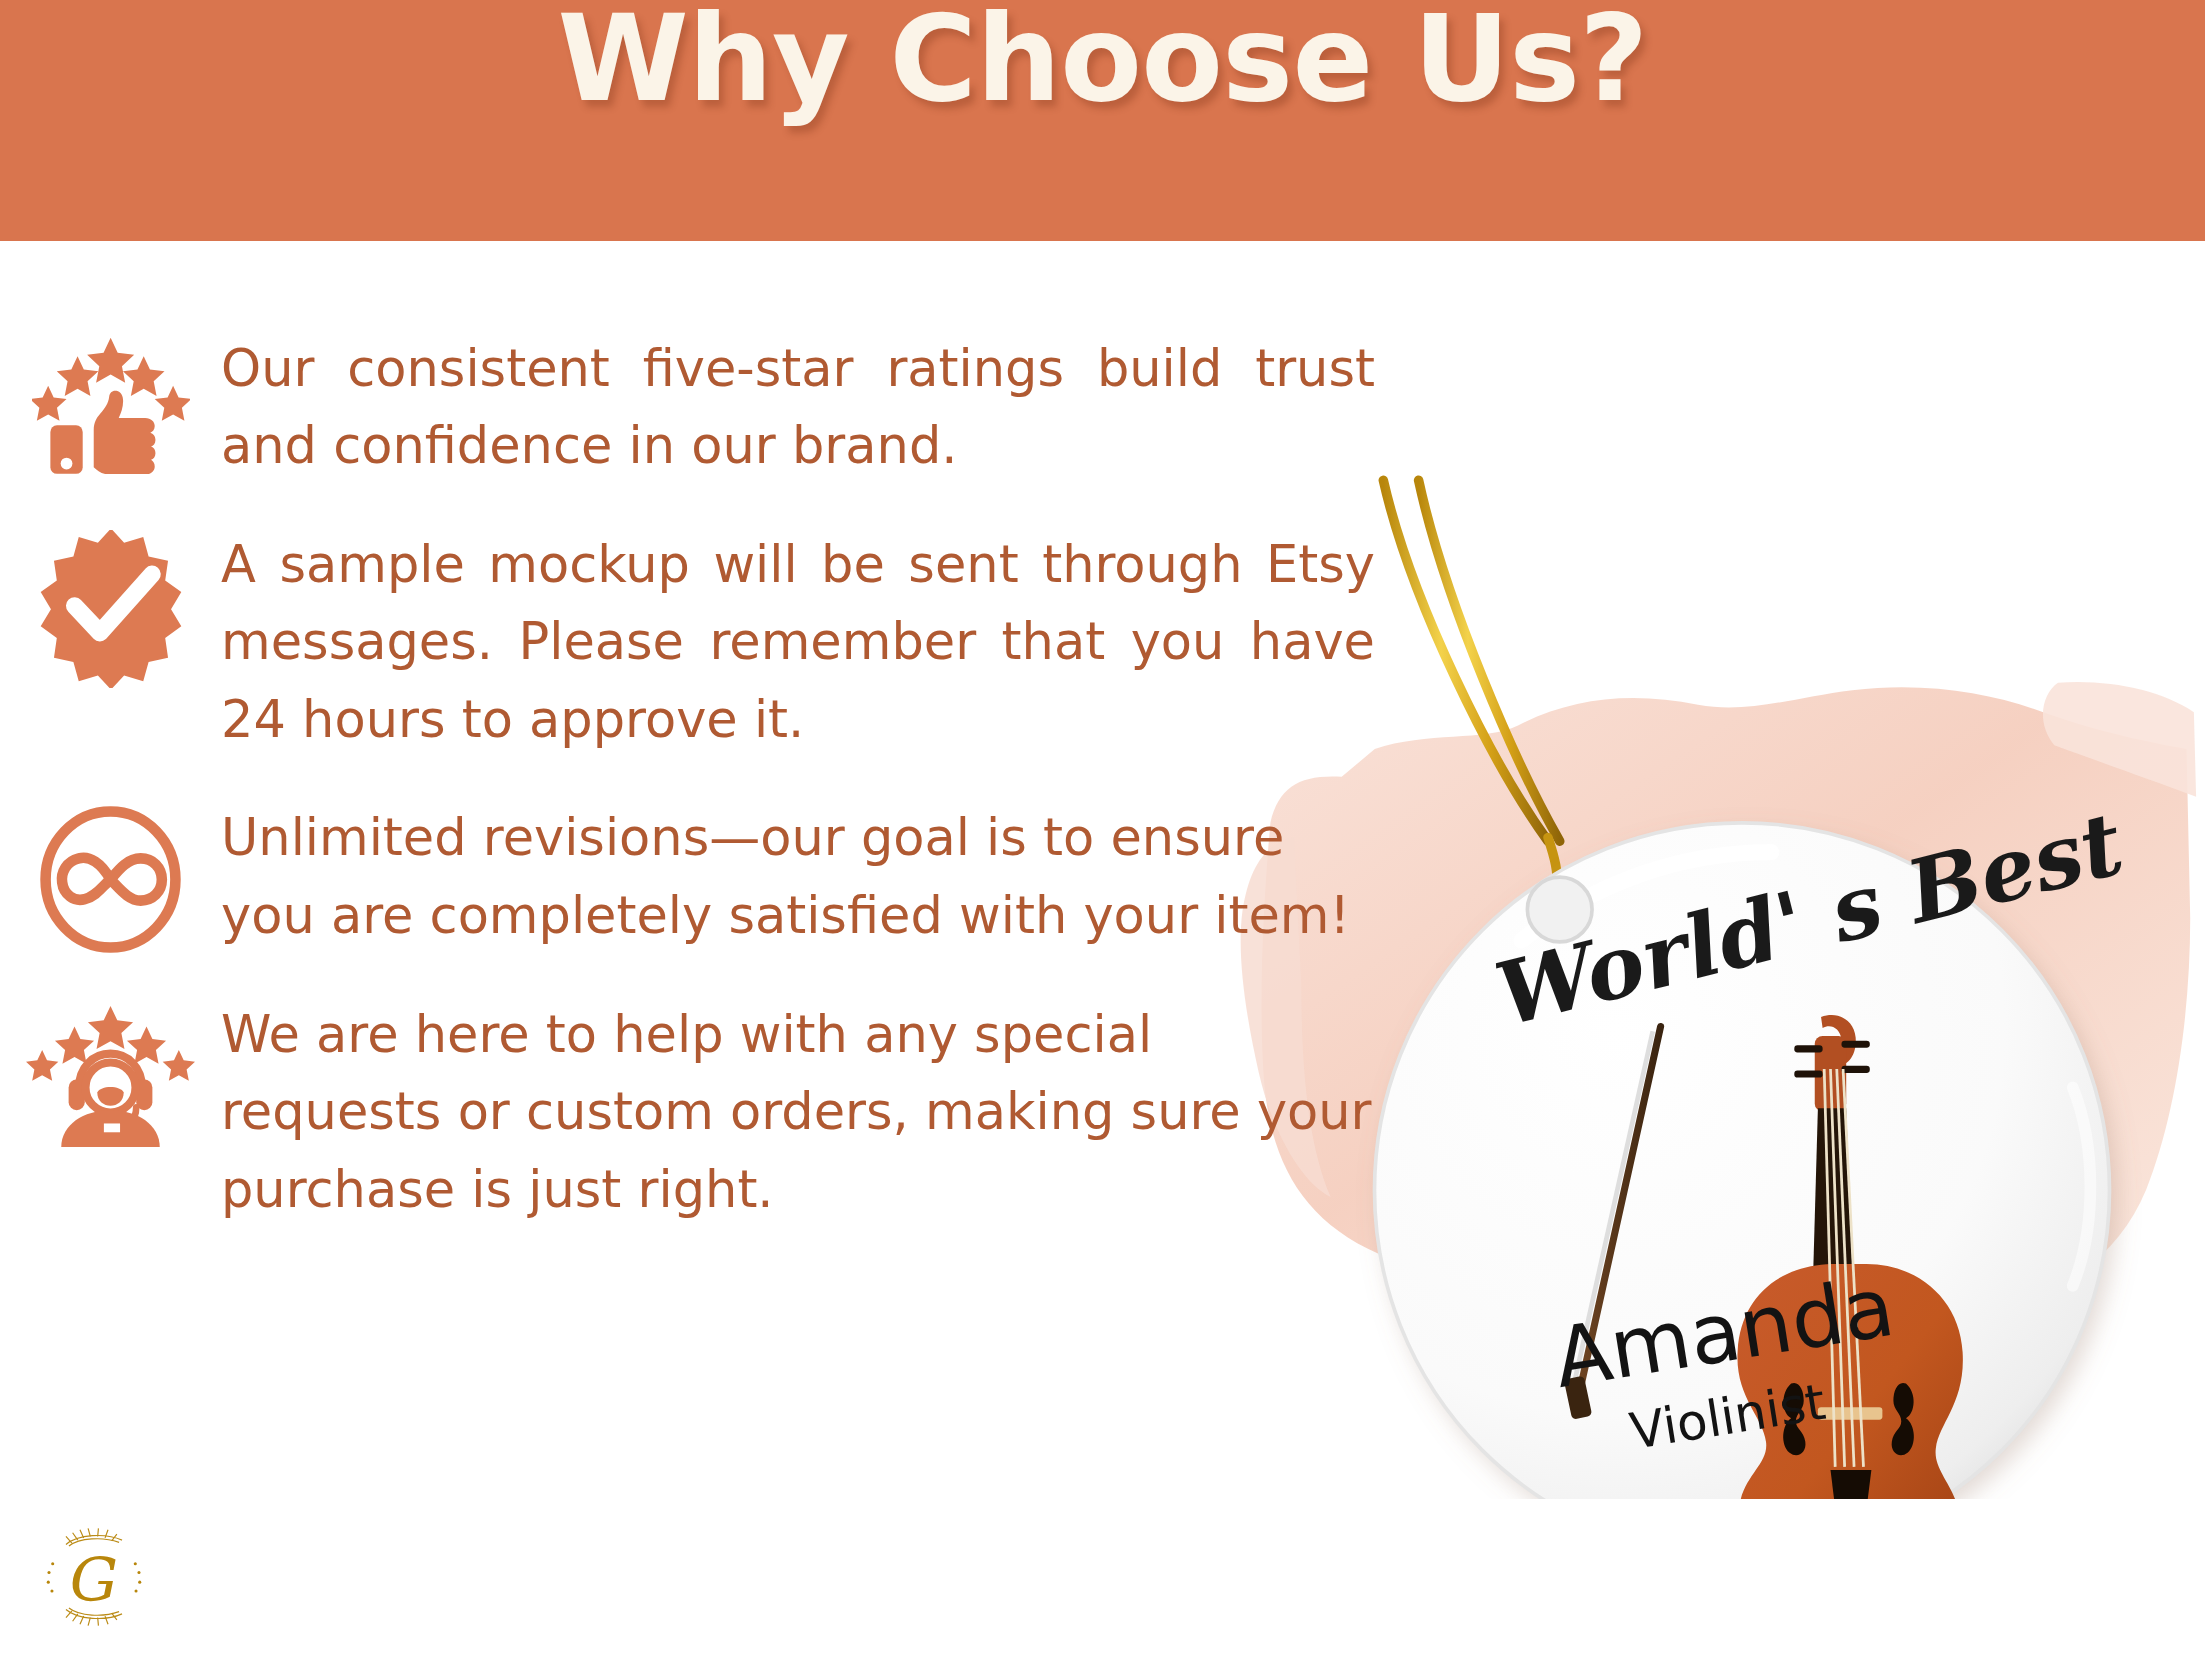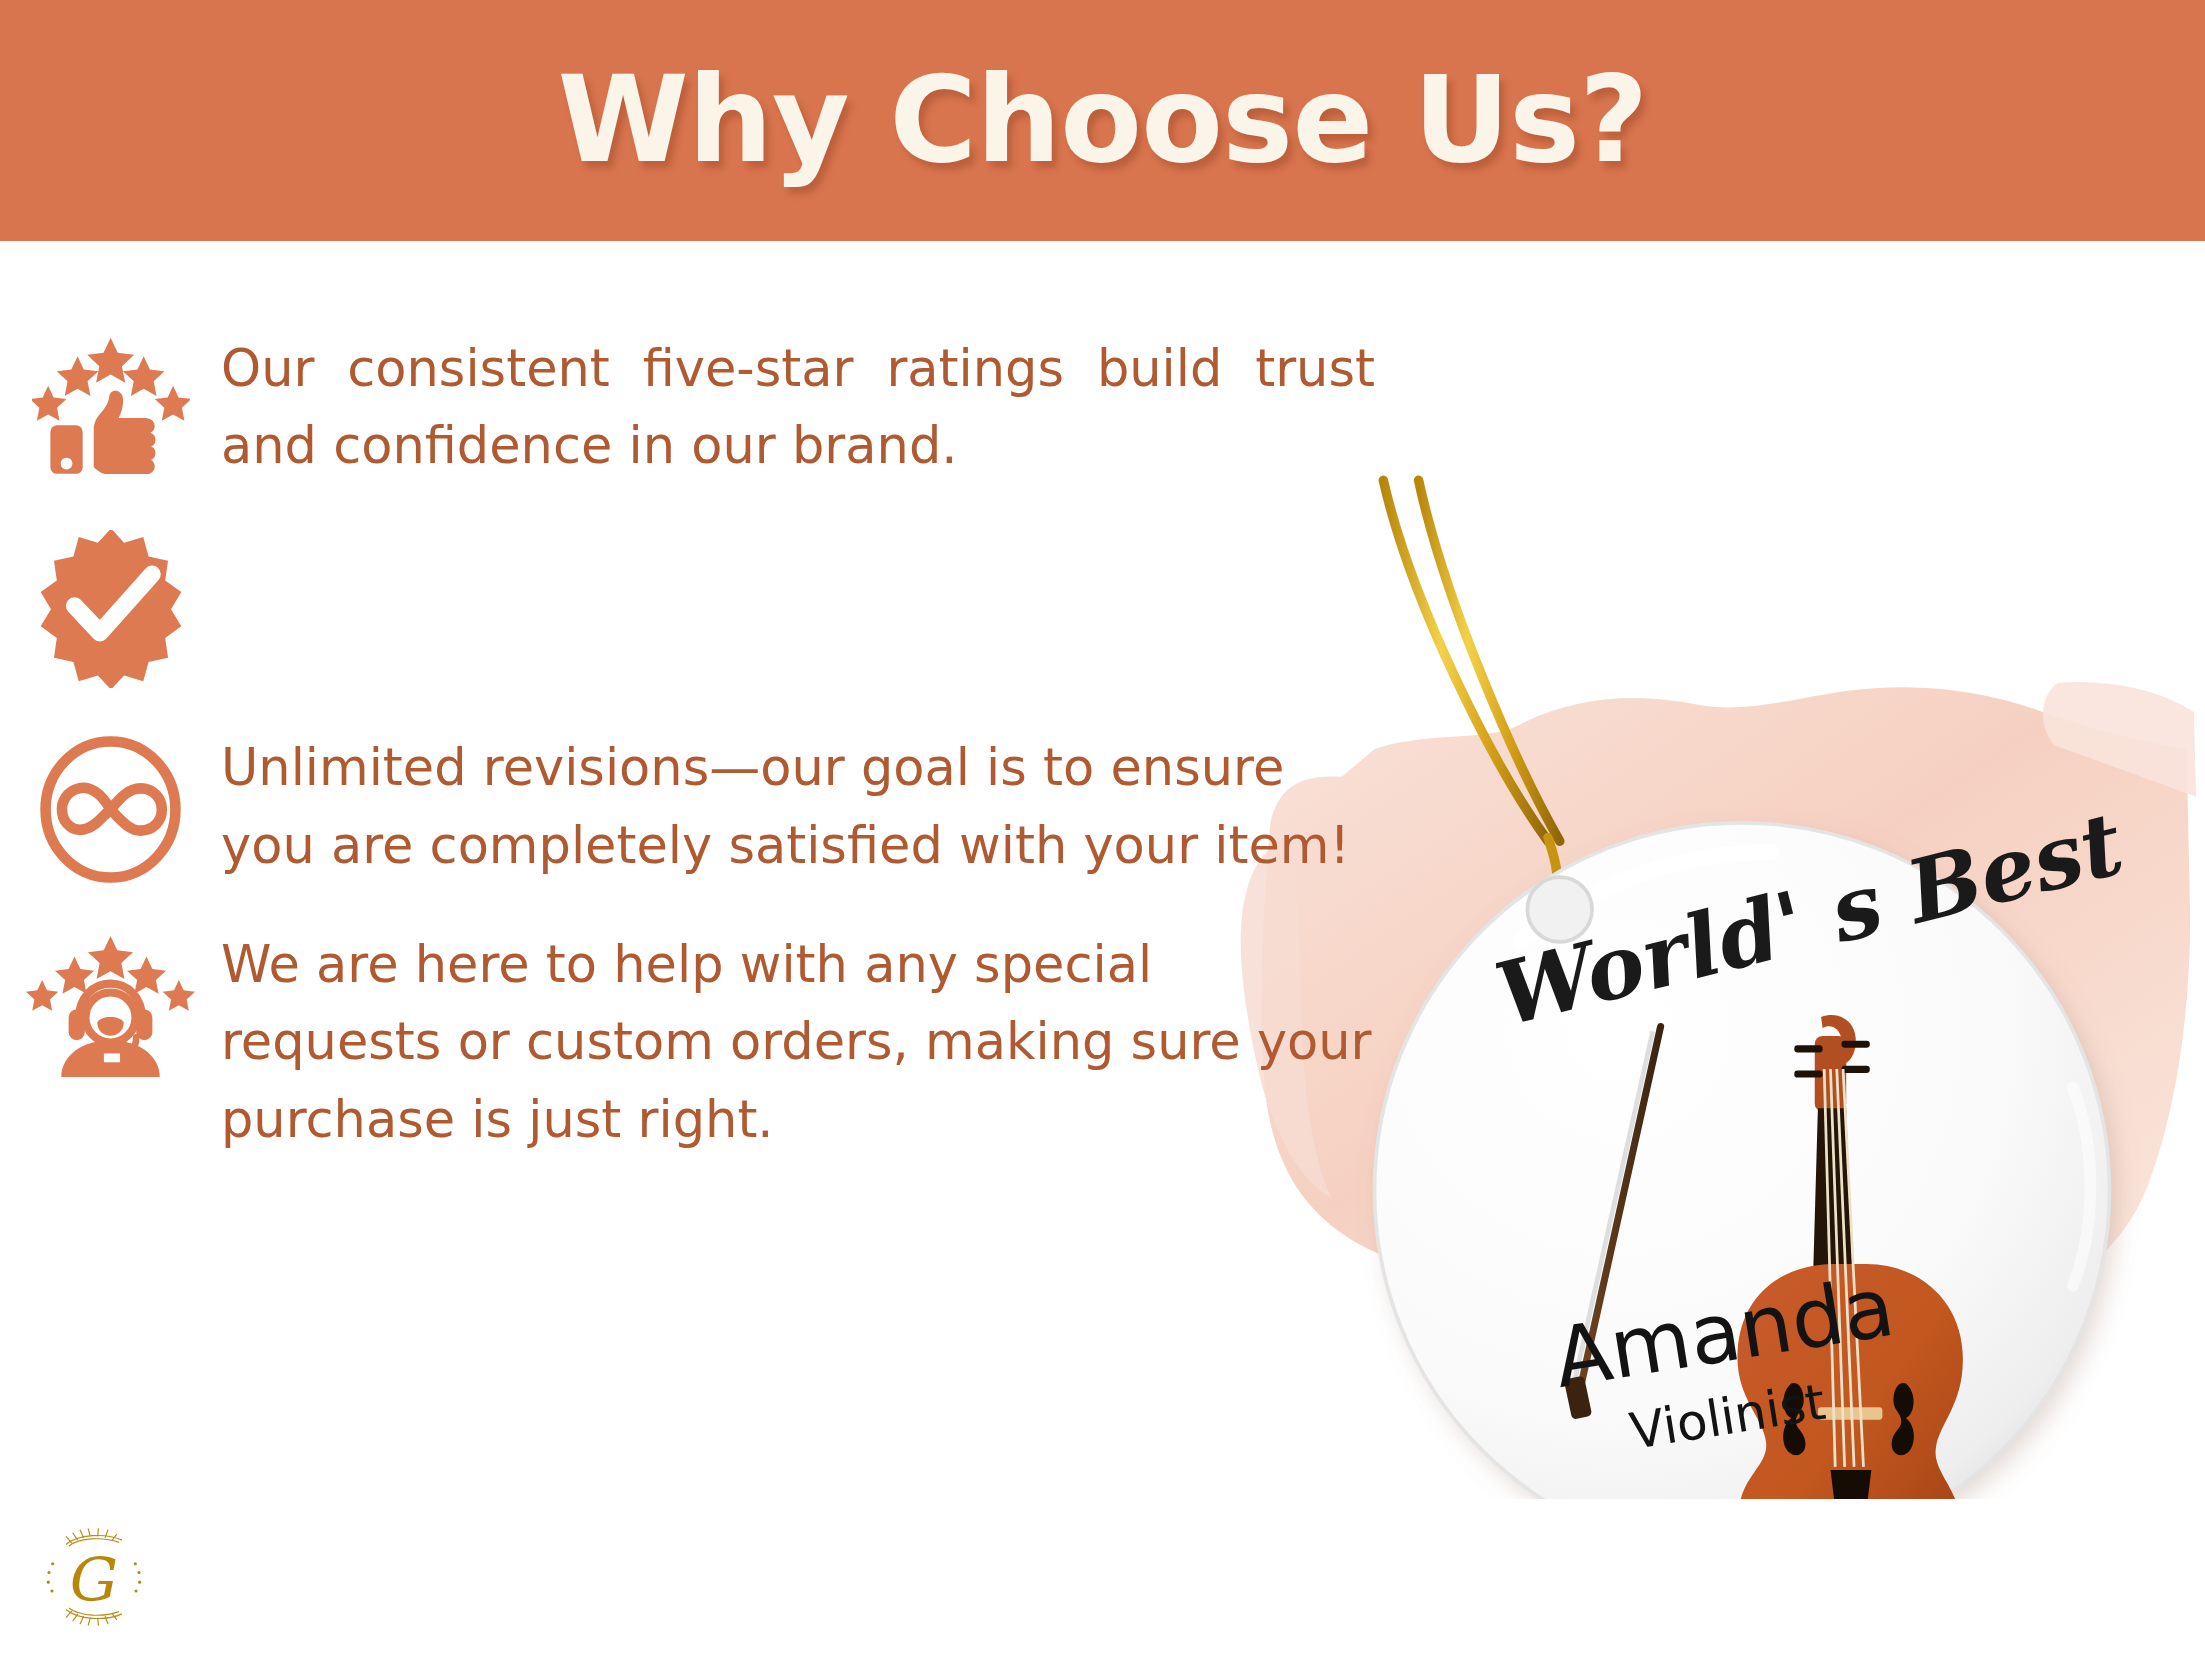--- a/index.html
+++ b/index.html
@@ -13,21 +13,21 @@
     font-family: "Liberation Sans", sans-serif;
   }
 
   
   #header-bar {
     position: absolute;
     left: 0; top: 0;
     width: 2205px; height: 241px;
     background: #D9754E;
     display: flex;
-    align-items: center;
+    align-items: flex-start;
     justify-content: center;
   }
   #header-title {
     font-family: "DejaVu Sans", sans-serif;
     font-weight: bold;
     font-size: 119px;
     letter-spacing: -0.7px;
     color: #FBF4E8;
     text-shadow: 5.1px 6.6px 7.4px rgba(120,45,20,0.30);
     white-space: nowrap;
@@ -259,20 +259,21 @@
   <div class="feature-row" id="row-2">
     <div class="feature-icon-wrap">
       <svg class="icon-svg" width="158" height="158" viewBox="0 0 100 100">
         <path fill="#DD7A52" d="M50,2 L58.3,11.1 70.4,7.5 73.8,19.7 86.1,22.4 84.3,34.9 94.5,42.3 88,53.1
                  94.5,63.9 84.3,71.3 86.1,83.8 73.8,86.5 70.4,98.7 58.3,95.1 50,104 41.7,95.1
                  29.6,98.7 26.2,86.5 13.9,83.8 15.7,71.3 5.5,63.9 12,53.1 5.5,42.3 15.7,34.9
                  13.9,22.4 26.2,19.7 29.6,7.5 41.7,11.1 Z" transform="translate(0,-3)"></path>
         <path d="M27,48 L43,65 L76,28" stroke="#FFFFFF" stroke-width="11" fill="none" stroke-linecap="round" stroke-linejoin="round"></path>
       </svg>
     </div>
+    <div class="feature-text justify">A sample mockup will be sent through Etsy messages. Please remember that you have 24 hours to approve it.</div>
   </div>
 
   <div class="feature-row" id="row-3">
     <div class="feature-icon-wrap">
       <svg class="icon-svg" width="151" height="151" viewBox="0 0 100 100">
         <ellipse cx="50" cy="50" rx="43" ry="45" fill="none" stroke="#DD7A52" stroke-width="7"></ellipse>
         <path d="M50,50 C44,39 36,34 29,36 C21,38 17,45 18,52 C19,60 26,65 33,63 C41,61 45,54 50,50
                  C56,56 62,64 70,64 C78,64 84,58 84,50 C84,42 78,36 70,36 C61,36 55,44 50,50 Z" fill="none" stroke="#DD7A52" stroke-width="7" stroke-linecap="round" stroke-linejoin="round"></path>
       </svg>
     </div>

